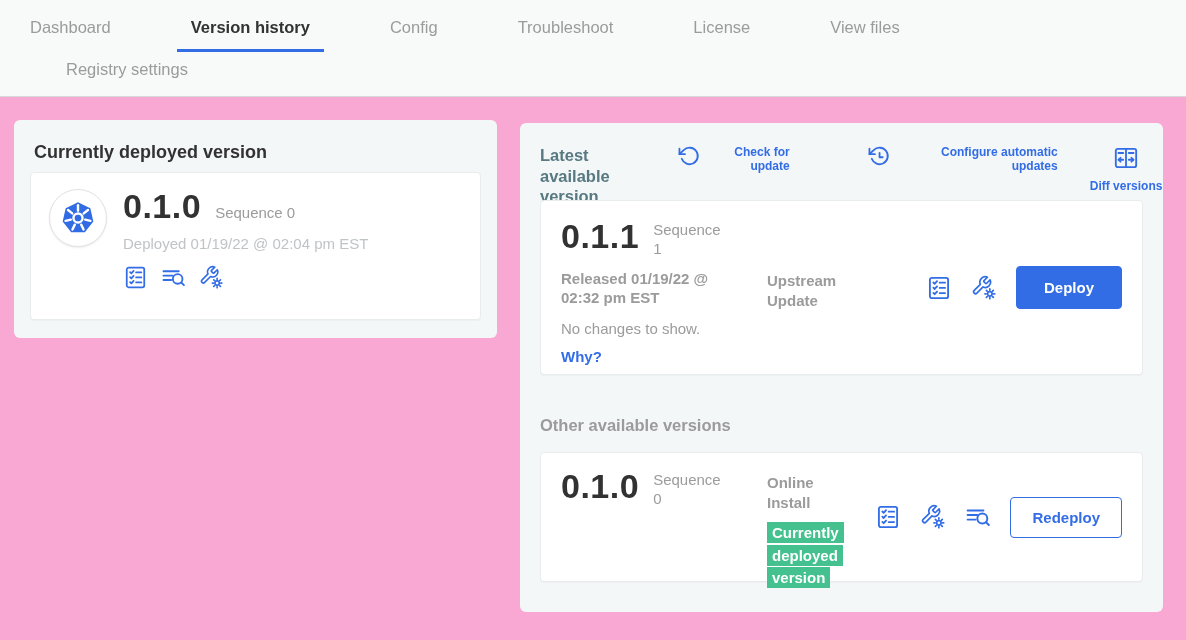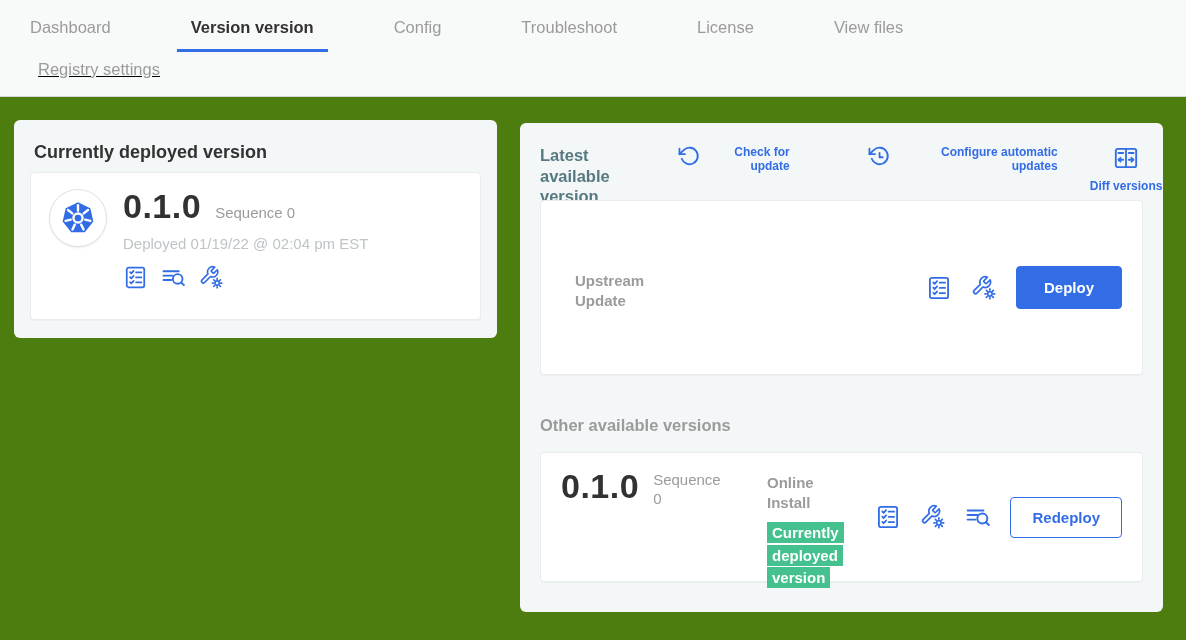--- a/index.html
+++ b/index.html
@@ -1,25 +1,25 @@
 <!DOCTYPE html>
 <html><head>
 <meta charset="utf-8">
 <style>
   * { box-sizing: border-box; }
   html,body { margin:0; padding:0; background:#fff; }
   body { font-family:"Liberation Sans", sans-serif; }
-  #app { position:relative; width:1186px; height:640px; background:#4d7c0f; overflow:hidden; }
+  #app { position:relative; width:1186px; height:640px; background:#f9a8d4; overflow:hidden; }
 
   
   .topnav { position:absolute; left:0; top:0; width:1186px; height:97px;
             background:#f8f9f9; border-bottom:1px solid #d6d9da; }
   .nav-row { display:flex; align-items:flex-start; }
   .nav-row1 { padding:16px 0 0 16px; }
-  .nav-row2 { padding:6px 0 0 24px;text-decoration:underline; }
+  .nav-row2 { padding:6px 0 0 52px; }
   .tab { font-size:16.5px; color:#9b9b9b; font-weight:500; padding:2px 14px 12px;
          margin-right:52px; border-bottom:3px solid transparent; cursor:pointer; white-space:nowrap; }
   .tab.active { color:#323232; font-weight:700; border-bottom-color:#326de6; }
 
   
   .panel { position:absolute; background:#f4f7f8; border-radius:6px; }
   .white-card { position:absolute; background:#fff; border:1px solid #e9eced; border-radius:4px;
                 box-shadow:0 1px 1px rgba(0,0,0,0.03); display:flex; }
   .icon { display:inline-flex; color:#326de6; }
   .icon svg { display:block; }
@@ -138,21 +138,21 @@
       </g>
     </g>
   </defs>
 </svg>
 
 <div id="app">
 
   <div class="topnav">
     <div class="nav-row nav-row1">
       <div class="tab">Dashboard</div>
-      <div class="tab active">Version version</div>
+      <div class="tab active">Version history</div>
       <div class="tab">Config</div>
       <div class="tab">Troubleshoot</div>
       <div class="tab">License</div>
       <div class="tab">View files</div>
     </div>
     <div class="nav-row nav-row2">
       <div class="tab">Registry settings</div>
     </div>
   </div>
 
@@ -220,20 +220,29 @@
         <span class="icon">
           <svg width="26" height="26" viewBox="0 0 24 24">
               <use href="#i-diff"></use>
             </svg>
         </span>
         <span class="hdr-link-label">Diff versions</span>
       </div>
     </div>
 
     <div class="white-card card-latest">
+      <div class="col-main">
+        <div class="version-row-top">
+          <span class="version-num">0.1.1</span>
+          <span class="seq-wrap">Sequence 1</span>
+        </div>
+        <div class="released">Released 01/19/22 @ 02:32 pm EST</div>
+        <div class="note">No changes to show.</div>
+        <div class="why-link">Why?</div>
+      </div>
       <div class="col-source">Upstream Update</div>
       <div class="col-actions">
         <span class="icon icon-btn">
           <svg width="26" height="26" viewBox="0 0 24 24">
               <use href="#i-checklist"></use>
             </svg>
         </span>
         <span class="icon icon-btn">
           <svg width="26" height="26" viewBox="0 0 24 24">
               <use href="#i-config"></use>

